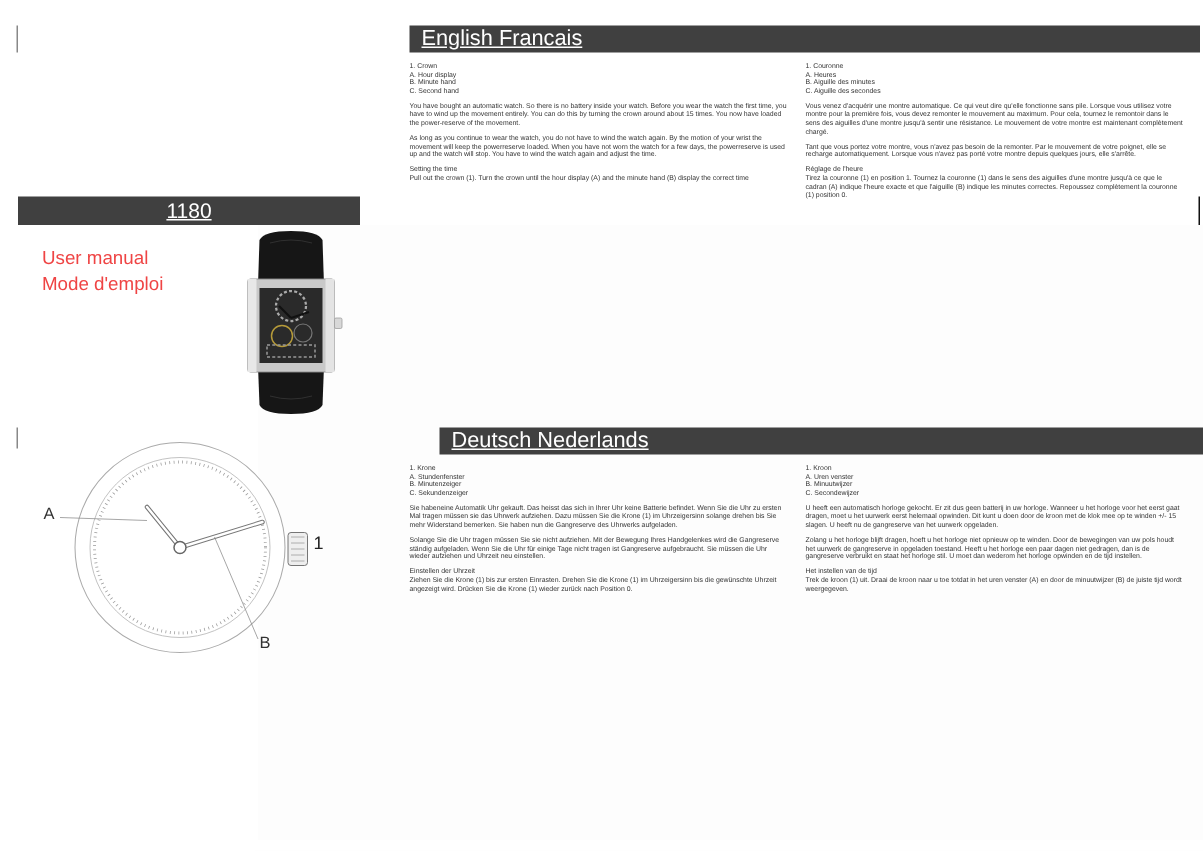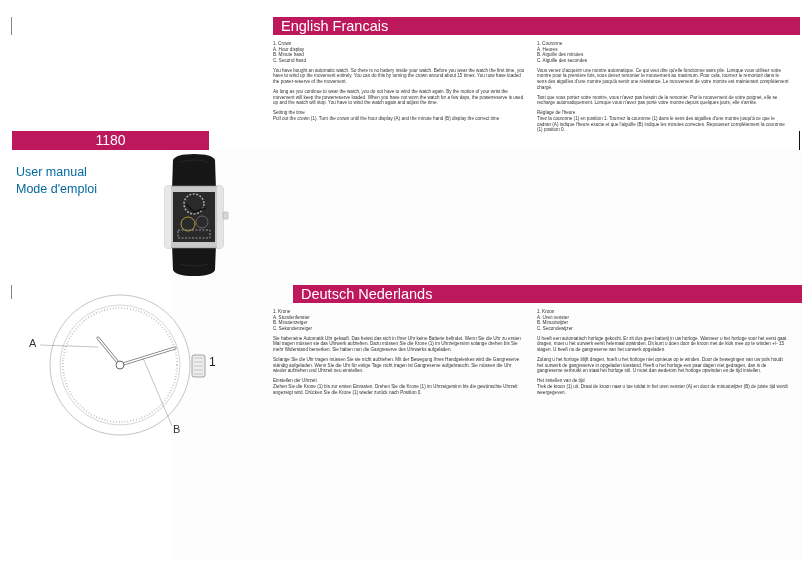--- a/index.html
+++ b/index.html
@@ -5,34 +5,35 @@
   html, body { margin:0; padding:0; }
   body {
     width:802px; height:567px; position:relative; overflow:hidden;
     background:#ffffff;
     font-family:"Liberation Sans", sans-serif;
     color:#111;
   }
   .bg-shade { position:absolute; background:#fdfdfd; }
   .crop-mark { position:absolute; width:1px; background:#888; }
   .bar {
-    position:absolute; background:#be185d; color:#fff;
+    position:absolute; background:#404040; color:#fff;
     font-family:"Liberation Sans", sans-serif;
+    text-decoration:underline;
   }
   .bar.model {
-    left:12px; top:131px; width:197px; height:19px;
+    left:12px; top:131px; width:228px; height:19px;
     text-align:center; font-size:14px; line-height:19px;
   }
   .bar.section {
     left:273px; width:527px; height:18px;
     font-size:14.5px; line-height:18px; padding-left:8px; box-sizing:border-box;
   }
   .titles {
-    position:absolute; left:16px; top:164px;
-    font-size:12.5px; line-height:17.3px; color:#0369a1;
+    position:absolute; left:28px; top:164px;
+    font-size:12.5px; line-height:17.3px; color:#ef4444;
   }
   .titles div { white-space:nowrap; }
   .col {
     position:absolute; width:252px;
     font-size:4.6px; line-height:5.6px; color:#333;
   }
   .col .list div { white-space:nowrap; }
   .col p { margin:4.5px 0 0 0; }
   .col .sub { margin-top:4.5px; }
 

